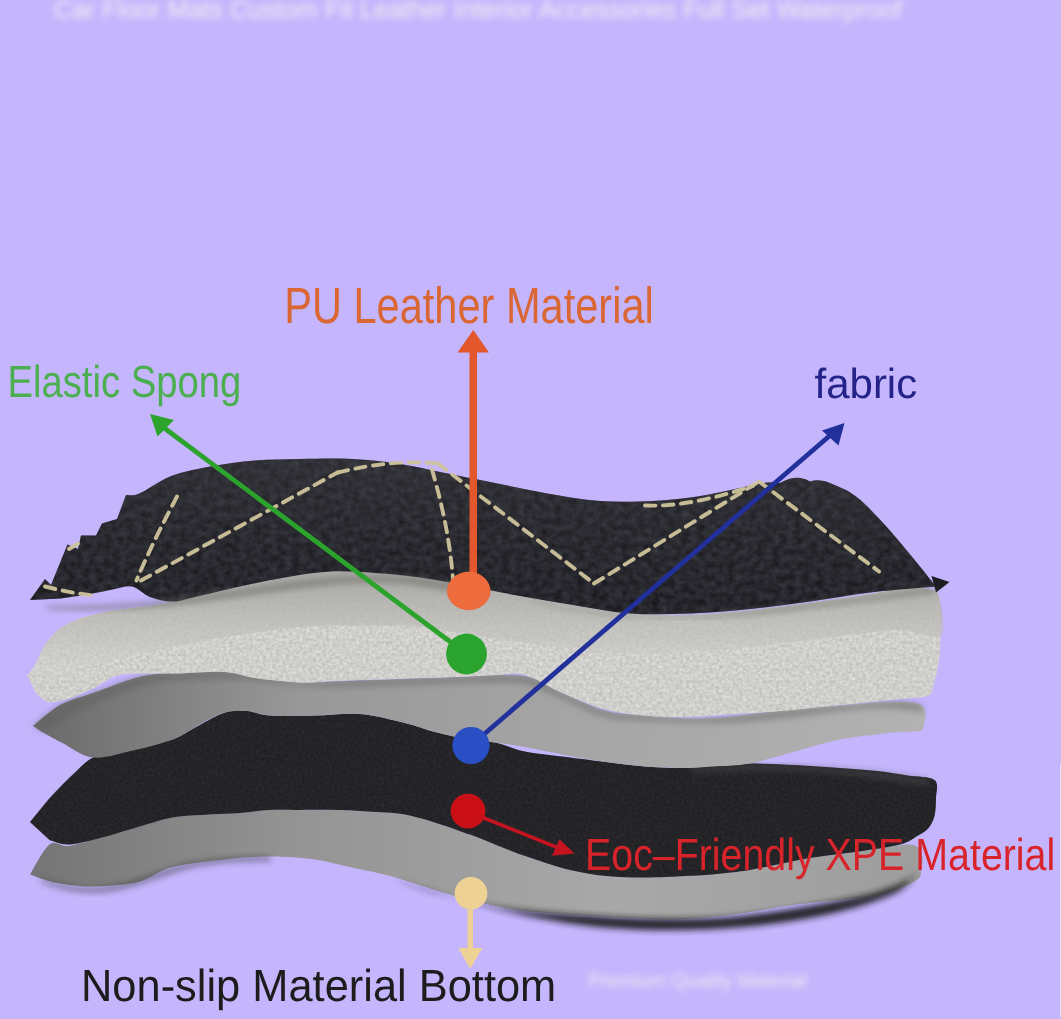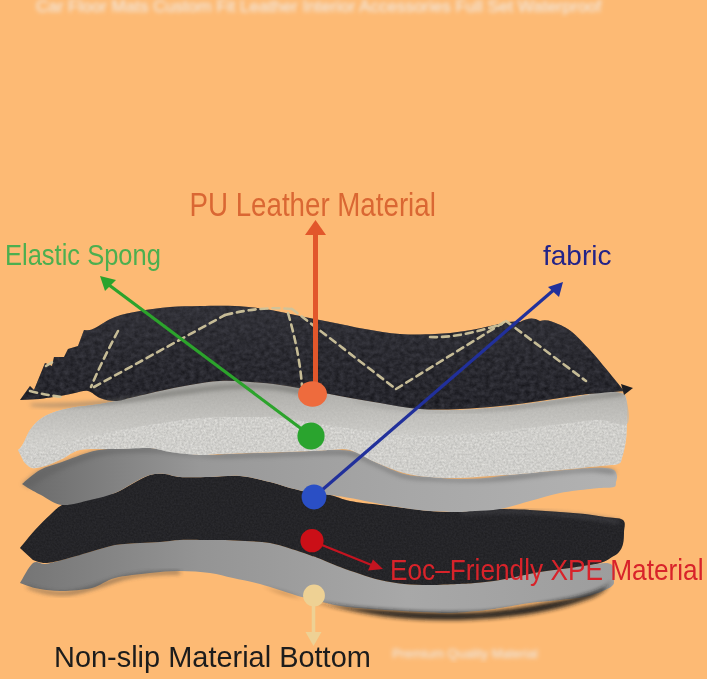--- a/index.html
+++ b/index.html
@@ -1,16 +1,16 @@
 <!DOCTYPE html>
 <html><head>
 <meta charset="utf-8">
 <style>
   html,body{margin:0;padding:0;background:#ffffff;}
-  .stage{position:relative;width:707px;height:679px;overflow:hidden;background:#fdba74;
+  .stage{position:relative;width:707px;height:679px;overflow:hidden;background:#c4b5fd;
          font-family:"Liberation Sans", sans-serif;}
 </style>
 </head>
 <body>
 <div class="stage">
 <svg width="707" height="679" viewBox="0 0 707 679">
   <defs>
     <filter id="grainLeather" color-interpolation-filters="sRGB" x="-10%" y="-10%" width="120%" height="120%">
       <feTurbulence type="fractalNoise" baseFrequency="0.20 0.24" numOctaves="4" seed="7" result="n"></feTurbulence>
       <feColorMatrix in="n" type="matrix" values="0 0 0 0 0.33  0 0 0 0 0.33  0 0 0 0 0.37  0 0 0 0.62 0" result="sp"></feColorMatrix>

